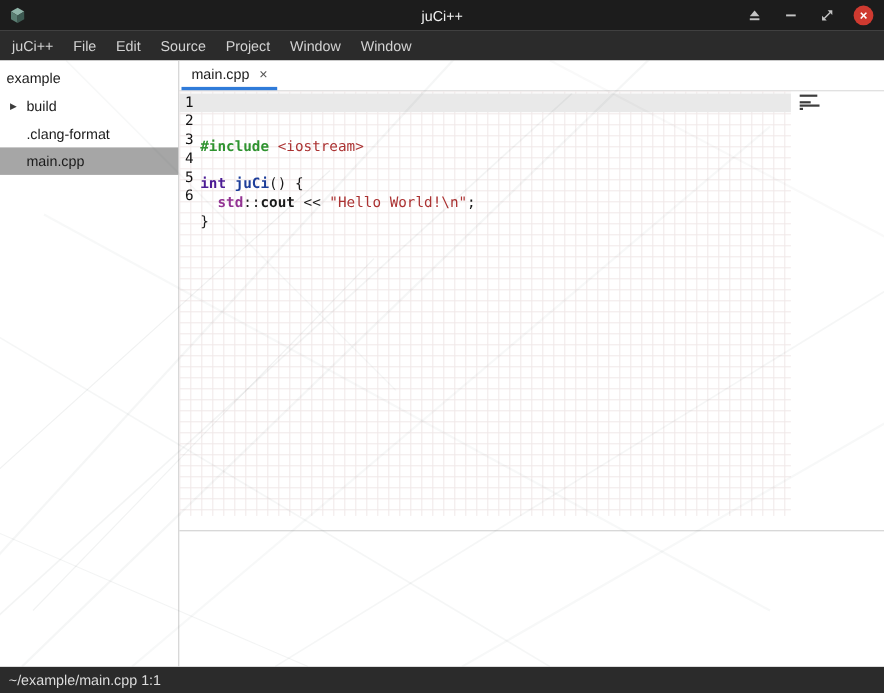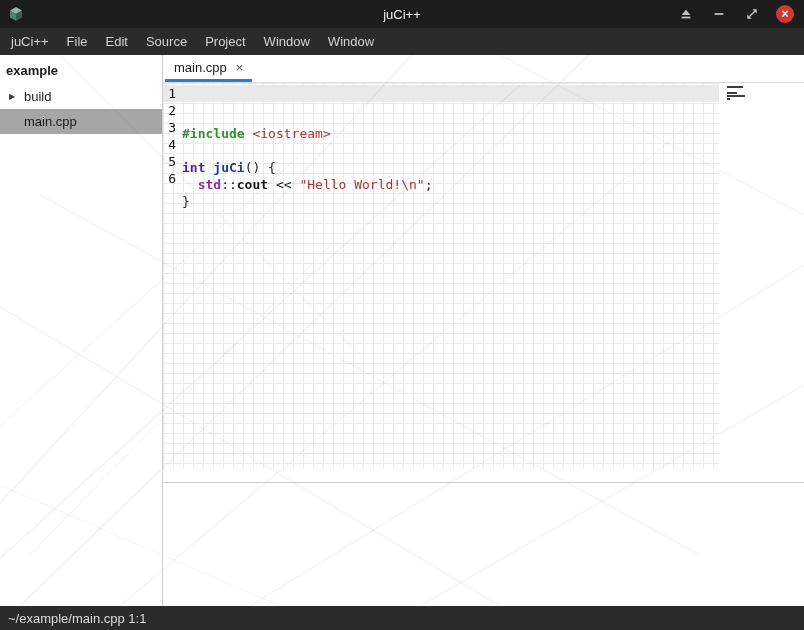--- a/index.html
+++ b/index.html
@@ -18,21 +18,21 @@
   .wc{width:18px;height:18px;display:flex;align-items:center;justify-content:center;color:#c4c4c4;}
   .wc.close{background:var(--close-button);border-radius:50%;color:#fff;font-size:12px;font-weight:bold;line-height:1;}
 
   .menubar{height:27px;background:var(--menubar);display:flex;align-items:center;padding-left:2px;}
   .menu-item{color:#d2d2d2;font-size:13px;padding:0 9px;line-height:27px;cursor:default;}
 
   .content{height:551px;display:flex;position:relative;background:#fff;}
   .art{position:absolute;inset:0;z-index:6;pointer-events:none;}
 
   .sidebar{width:163px;border-right:1px solid var(--divider);color:#1a1a1a;padding-top:5px;z-index:1;background:transparent;}
-  .side-root{font-weight:bold;padding:3px 6px 6px 6px;}
+  .side-root{font-weight:normal;padding:3px 6px 6px 6px;}
   .side-item{height:25px;display:flex;align-items:center;padding-left:24px;position:relative;}
   .side-item .expander{position:absolute;left:9px;font-size:8px;color:#3c3c3c;}
   .side-item.selected{background:var(--selection);}
 
   .main{flex:1;display:flex;flex-direction:column;z-index:1;min-width:0;}
   .tabbar{height:28px;border-bottom:1px solid #dadada;display:flex;align-items:stretch;padding-left:2px;}
   .tab{display:flex;align-items:center;gap:9px;padding:0 9px;font-size:13px;color:#1a1a1a;border-bottom:3px solid transparent;}
   .tab.active{border-bottom-color:var(--accent);}
   .tab-close{color:#555;font-size:13px;}
 
@@ -122,20 +122,23 @@
     </g>
   </svg>
 
   <div class="sidebar">
     <div class="side-root">example</div>
     <div id="side-items">
         <div class="side-item">
           <span class="expander">▶</span>
           <span>build</span>
         </div>
+        <div class="side-item">
+          <span>.clang-format</span>
+        </div>
         <div class="side-item selected">
           <span>main.cpp</span>
         </div>
       </div>
   </div>
 
   <div class="main">
     <div class="tabbar" id="tabbar">
         <div class="tab active">
           <span>main.cpp</span>

